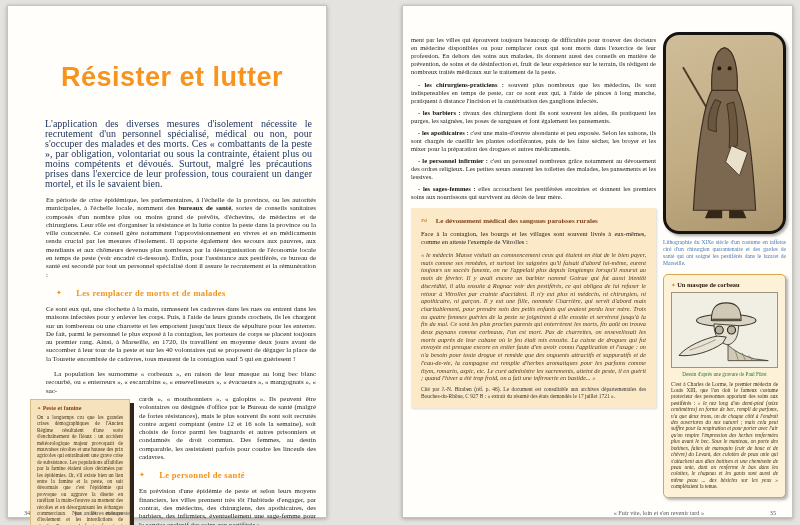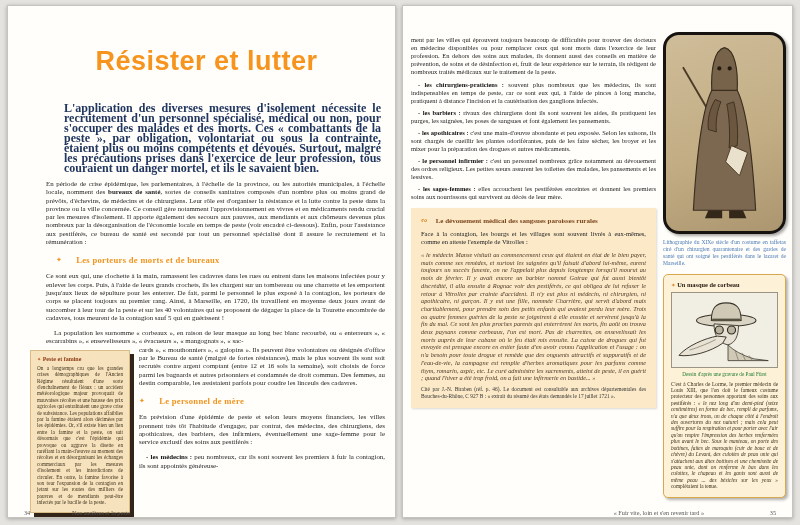--- a/index.html
+++ b/index.html
@@ -8,32 +8,32 @@
     background:#d8d8d4;
     font-family:"Liberation Serif","DejaVu Serif",serif;
     -webkit-font-smoothing:antialiased;
   }
   .spread{position:relative;width:800px;height:525px;background:#e4e3df;overflow:hidden;}
   .page{
     position:absolute;top:5px;height:513px;background:#fffefb;
     border:1px solid #c6c4bd;box-shadow:0 1px 4px rgba(0,0,0,.28);
     box-sizing:border-box;
   }
-  .page-left{left:7px;width:389px;padding:26px 8px 0 36px;}
+  .page-left{left:7px;width:320px;padding:42px 8px 0 36px;}
   .page-right{left:402px;width:391px;padding:30px 6px 0 8px;}
 
   
   .doc-title{
     font-family:"Liberation Sans","DejaVu Sans",sans-serif;
     font-weight:bold;font-size:27px;color:#f7941d;
     text-align:center;margin:14px 18px 0 0;letter-spacing:.5px;
   }
   .intro{
-    margin:26px 6px 0 20px;
-    font-weight:bold;font-size:12px;line-height:10px;
+    margin:26px 6px 0 1px;
+    font-weight:normal;font-size:10px;line-height:10px;
     color:#21365f;text-align:justify;
   }
   .bodytext{font-size:6.9px;line-height:8.3px;color:#1c1c1c;text-align:justify;margin:7px 2px 0 2px;}
   .sec-head{
     display:flex;align-items:center;gap:14px;
     margin:9px 2px 0 12px;color:#f0941e;font-weight:bold;font-size:8.6px;letter-spacing:.3px;
   }
   .orn{font-family:"DejaVu Sans",sans-serif;font-size:7px;color:#f0941e;}
   .famine-box{
     float:left;width:100px;box-sizing:border-box;
@@ -96,37 +96,37 @@
 
   <div class="page page-left">
     <h1 class="doc-title">Résister et lutter</h1>
 
     <p class="intro">L'application des diverses mesures d'isolement nécessite le recrutement d'un personnel spécialisé, médical ou non, pour s'occuper des malades et des morts. Ces « combattants de la peste », par obligation, volontariat ou sous la contrainte, étaient plus ou moins compétents et dévoués. Surtout, malgré les précautions prises dans l'exercice de leur profession, tous couraient un danger mortel, et ils le savaient bien.</p>
 
     <p class="bodytext"><span>En période de crise épidémique, les parlementaires, à l'échelle de la province, ou les autorités municipales, à l'échelle locale, nomment des </span><b>bureaux de santé</b><span>, sortes de conseils sanitaires composés d'un nombre plus ou moins grand de prévôts, d'échevins, de médecins et de chirurgiens. Leur rôle est d'organiser la résistance et la lutte contre la peste dans la province ou la ville concernée. Ce conseil gère notamment l'approvisionnement en vivres et en médicaments rendu crucial par les mesures d'isolement. Il apporte également des secours aux pauvres, aux mendiants et aux chômeurs devenus plus nombreux par la désorganisation de l'économie locale en temps de peste (voir encadré ci-dessous). Enfin, pour l'assistance aux pestiférés, ce bureau de santé est secondé par tout un personnel spécialisé dont il assure le recrutement et la rémunération :</span></p>
 
     <div class="sec-head">
       <span class="orn">✦</span>
-      <span>Les porteurs de morts et de bureaux</span>
+      <span>Les remplacer de morts et de malades</span>
     </div>
 
     <p class="bodytext">Ce sont eux qui, une clochette à la main, ramassent les cadavres dans les rues ou entrent dans les maisons infectées pour y enlever les corps. Puis, à l'aide de leurs grands crochets, ils les chargent sur un tombereau ou une charrette et les emportent jusqu'aux lieux de sépulture pour les enterrer. De fait, parmi le personnel le plus exposé à la contagion, les porteurs de corps se placent toujours au premier rang. Ainsi, à Marseille, en 1720, ils travaillent en moyenne deux jours avant de succomber à leur tour de la peste et sur les 40 volontaires qui se proposent de dégager la place de la Tourette encombrée de cadavres, tous meurent de la contagion sauf 5 qui en guérissent !</p>
 
     <p class="bodytext" style="text-indent:8px;">La population les surnomme « corbeaux », en raison de leur masque au long bec blanc recourbé, ou « enterreurs », « escarrabins », « ensevelisseurs », « évacueurs », « mangognats », « sac-</p>
 
     <div class="famine-box">
       <div class="famine-title"><span class="orn">✦</span> <span>Peste et famine</span></div>
       <div class="famine-text">On a longtemps cru que les grandes crises démographiques de l'Ancien Régime résultaient d'une sorte d'enchaînement de fléaux : un accident météorologique majeur provoquait de mauvaises récoltes et une hausse des prix agricoles qui entraînaient une grave crise de subsistance. Les populations affaiblies par la famine étaient alors décimées par les épidémies. Or, s'il existe bien un lien entre la famine et la peste, on sait désormais que c'est l'épidémie qui provoque ou aggrave la disette en raréfiant la main-d'œuvre au moment des récoltes et en désorganisant les échanges commerciaux par les mesures d'isolement et les interdictions de circuler. En outre, la famine favorise à son tour l'expansion de la contagion en jetant sur les routes des milliers de pauvres et de mendiants peut-être infectés par le bacille de la peste.</div>
     </div>
 
     <p class="bodytext" style="margin-top:0;">cards », « mouthonniers », « galopins ». Ils peuvent être volontaires ou désignés d'office par le Bureau de santé (malgré de fortes résistances), mais le plus souvent ils sont soit recrutés contre argent comptant (entre 12 et 16 sols la semaine), soit choisis de force parmi les bagnards et autres prisonniers et condamnés de droit commun. Des femmes, au destin comparable, les assistaient parfois pour coudre les linceuls des cadavres.</p>
 
     <div class="sec-head">
       <span class="orn">✦</span>
-      <span>Le personnel de mère</span>
+      <span>Le personnel de santé</span>
     </div>
 
     <p class="bodytext">En prévision d'une épidémie de peste et selon leurs moyens financiers, les villes prennent très tôt l'habitude d'engager, par contrat, des médecins, des chirurgiens, des apothicaires, des barbiers, des infirmiers, éventuellement une sage-femme pour le service exclusif des soins aux pestiférés :</p>
 
     <p class="bodytext" style="text-indent:7px;"><b class="lead">- les médecins :</b><span> peu nombreux, car ils sont souvent les premiers à fuir la contagion, ils sont appointés généreuse-</span></p>
 
     <div class="page-footer">
       <span class="num">34</span>
       <span class="txt">Nos ancêtres et la peste</span>
     </div>

